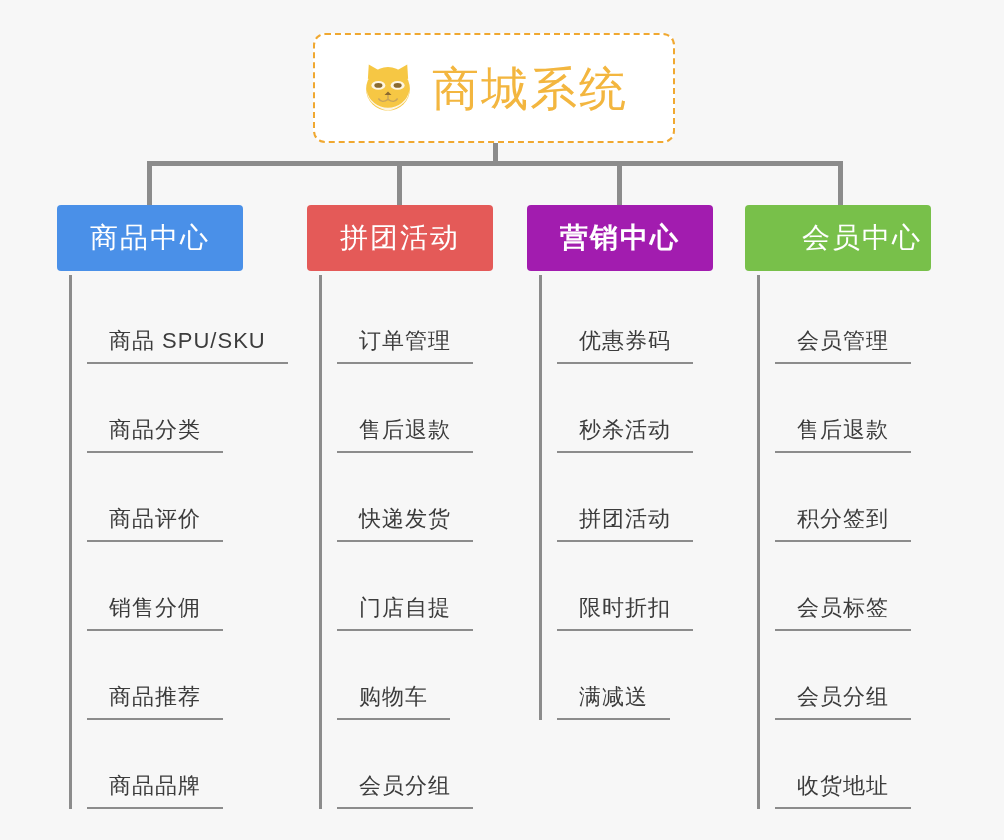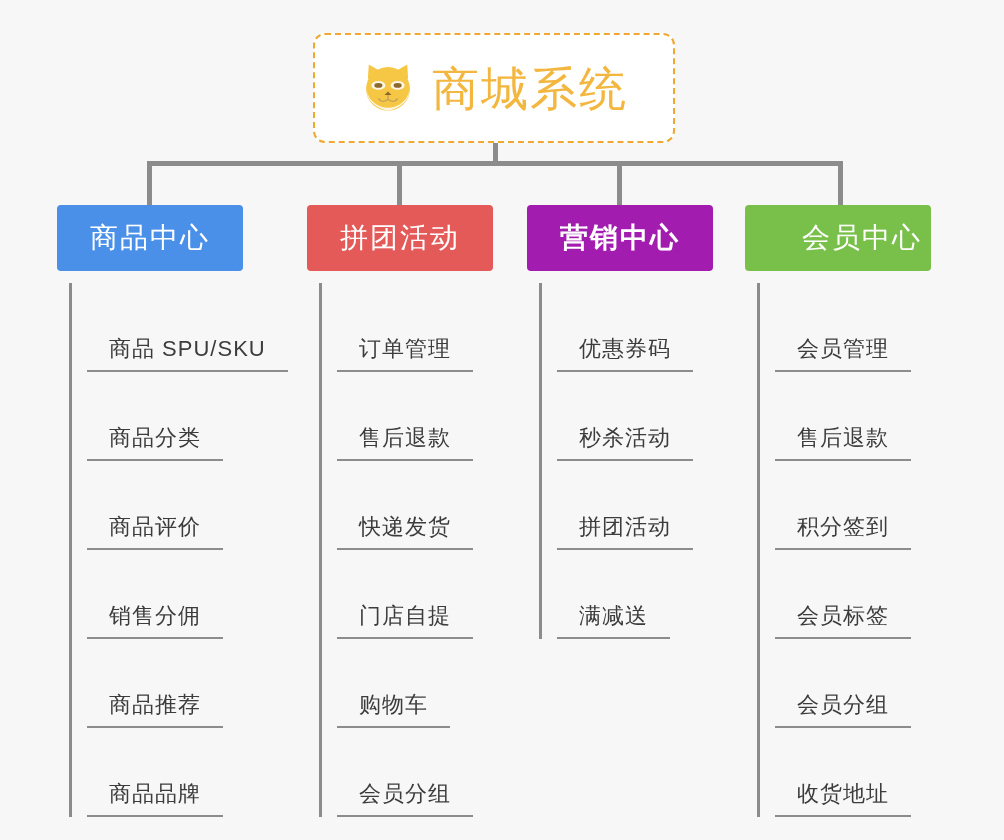--- a/index.html
+++ b/index.html
@@ -71,21 +71,21 @@
     display: flex;
     align-items: center;
     justify-content: center;
     color: #ffffff;
     font-size: 28px;
     letter-spacing: 2px;
     box-sizing: border-box;
   }
   .col-body {
     position: relative;
-    margin-top: 12px;
+    margin-top: 4px;
     padding-left: 15px;
     border-left: 3px solid #8c8c8c;
     margin-left: 12px;
   }
   .leaf {
     height: 89px;
     display: flex;
     align-items: flex-end;
     box-sizing: border-box;
   }
@@ -196,20 +196,23 @@
       <div class="leaf">
           <span class="leaf-inner">优惠券码</span>
         </div>
       <div class="leaf">
           <span class="leaf-inner">秒杀活动</span>
         </div>
       <div class="leaf">
           <span class="leaf-inner">拼团活动</span>
         </div>
       <div class="leaf">
+          <span class="leaf-inner">限时折扣</span>
+        </div>
+      <div class="leaf">
           <span class="leaf-inner">满减送</span>
         </div>
     </div>
   </div>
 
   <div class="column" style="left:745px;">
     <div class="col-header" style="background: rgb(120, 192, 74); padding-left: 48px;">
       <span>会员中心</span>
     </div>
     <div class="col-body">

